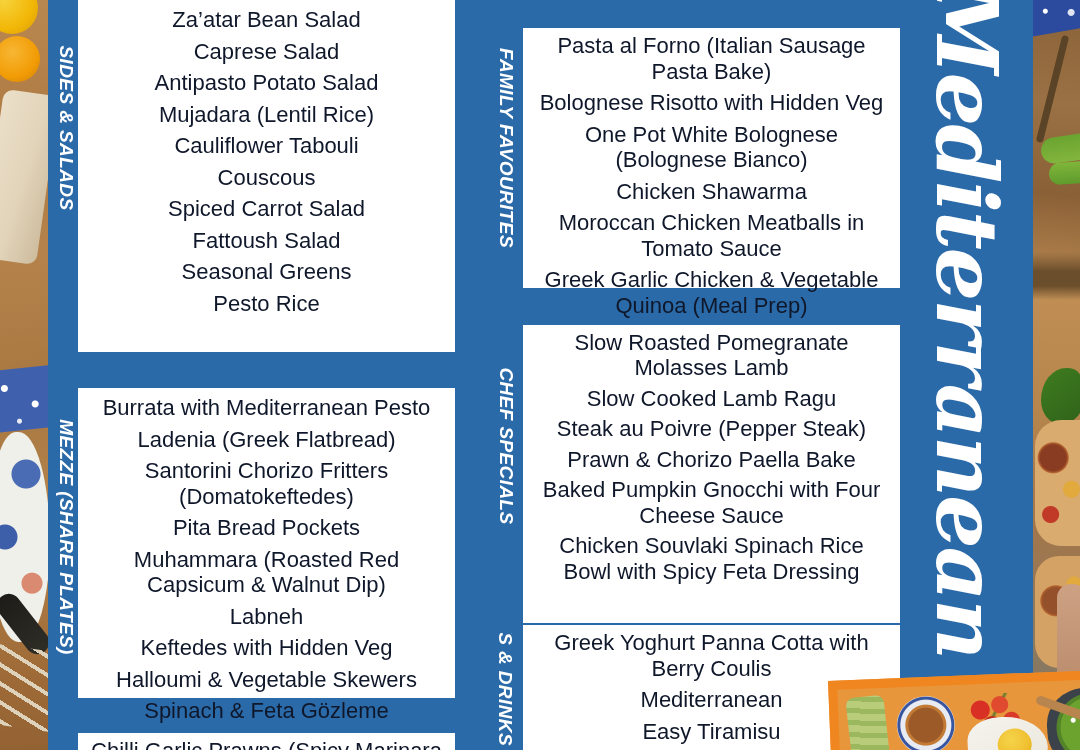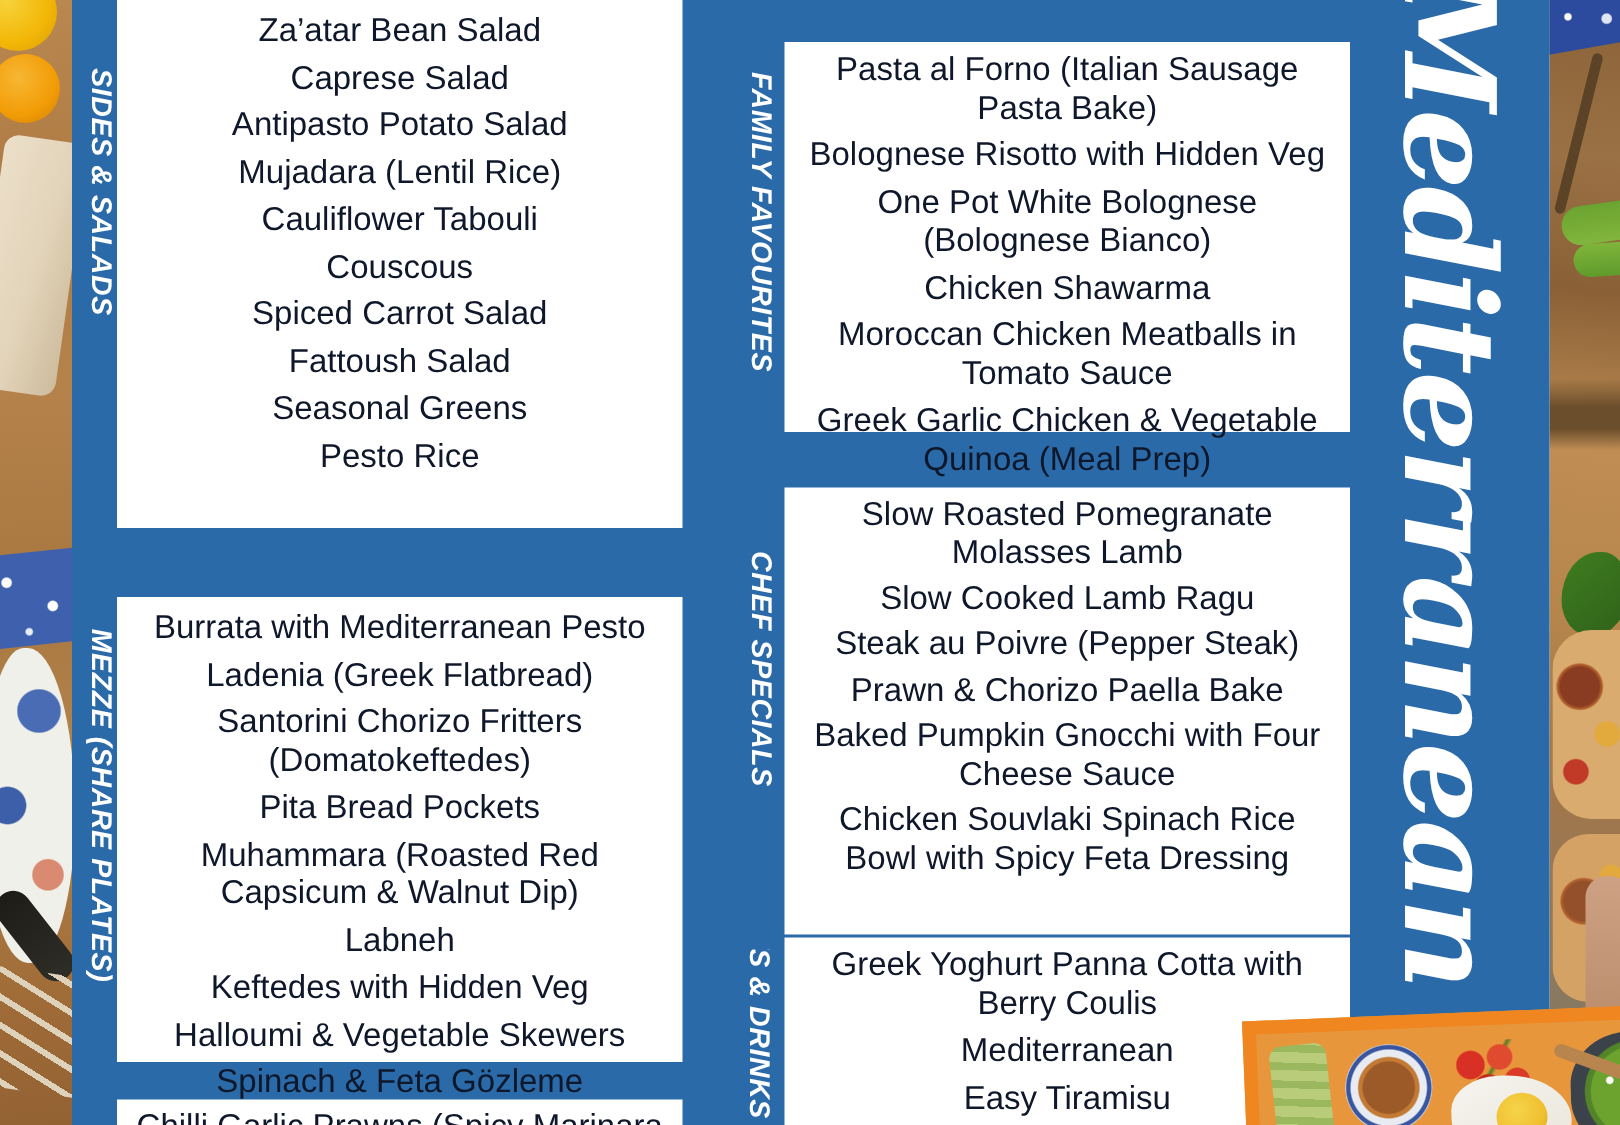--- a/index.html
+++ b/index.html
@@ -73,21 +73,21 @@
       <div class="menu-item">Antipasto Potato Salad</div>
       <div class="menu-item">Mujadara (Lentil Rice)</div>
       <div class="menu-item">Cauliflower Tabouli</div>
       <div class="menu-item">Couscous</div>
       <div class="menu-item">Spiced Carrot Salad</div>
       <div class="menu-item">Fattoush Salad</div>
       <div class="menu-item">Seasonal Greens</div>
       <div class="menu-item">Pesto Rice</div>
     </div>
 
-  <div class="card" style="left:78px;top:398px;height:310px;">
+  <div class="card" style="left:78px;top:388px;height:310px;">
       <div class="menu-item">Burrata with Mediterranean Pesto</div>
       <div class="menu-item">Ladenia (Greek Flatbread)</div>
       <div class="menu-item">Santorini Chorizo Fritters (Domatokeftedes)</div>
       <div class="menu-item">Pita Bread Pockets</div>
       <div class="menu-item">Muhammara (Roasted Red Capsicum &amp; Walnut Dip)</div>
       <div class="menu-item">Labneh</div>
       <div class="menu-item">Keftedes with Hidden Veg</div>
       <div class="menu-item">Halloumi &amp; Vegetable Skewers</div>
       <div class="menu-item">Spinach &amp; Feta Gözleme</div>
     </div>

